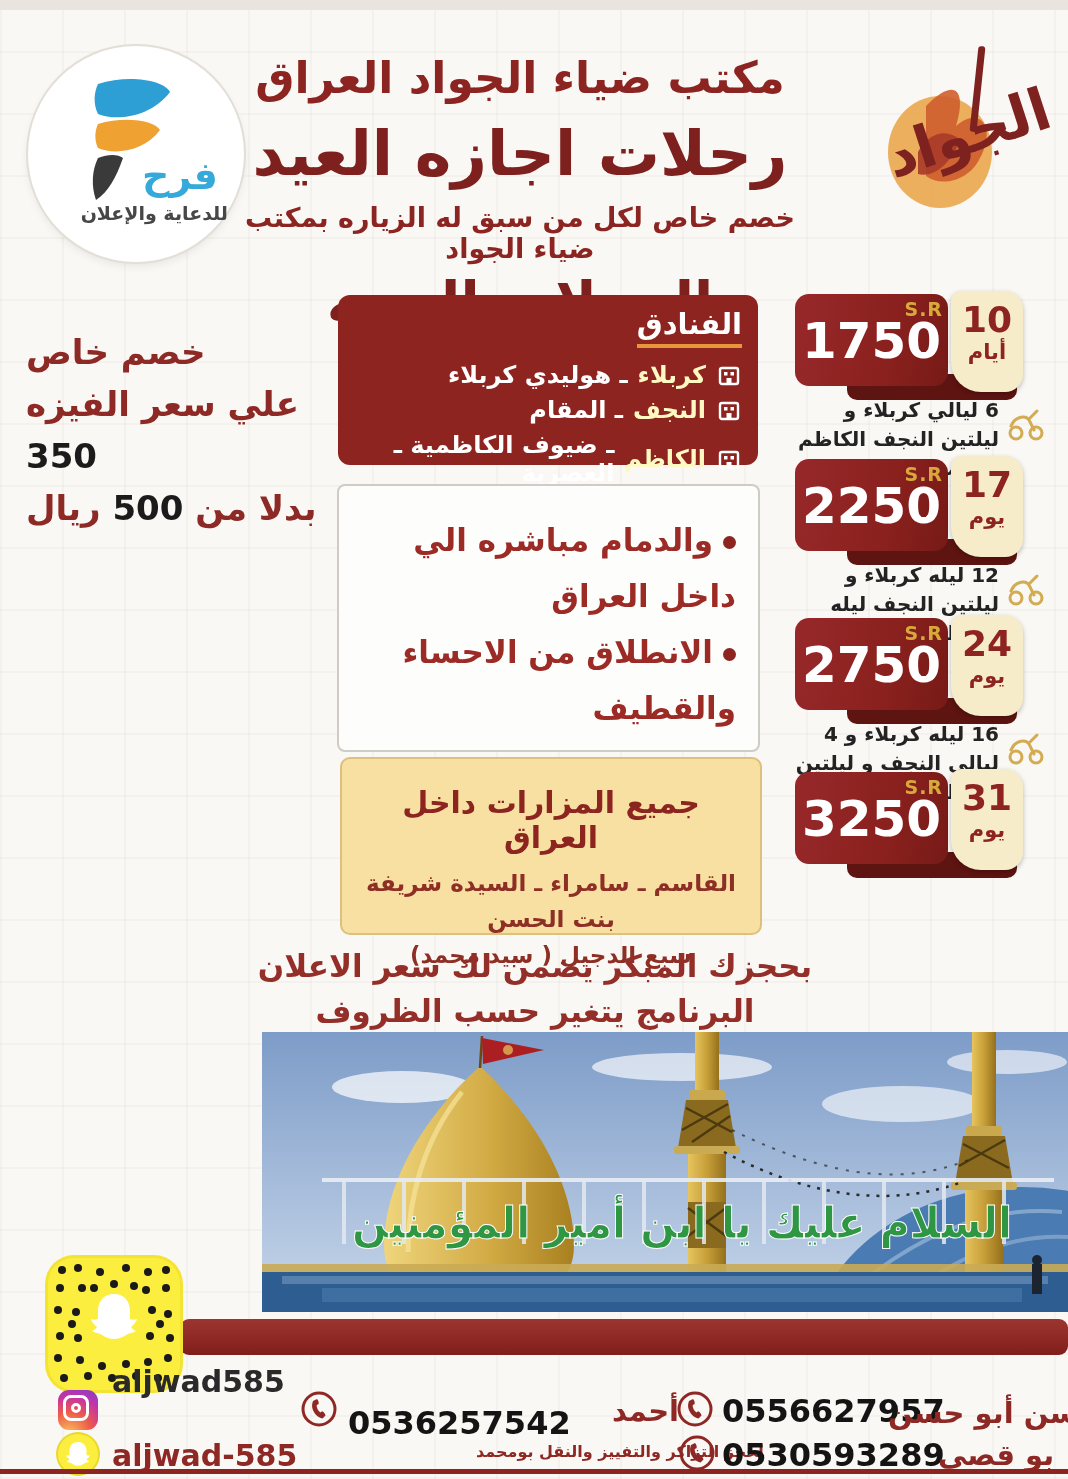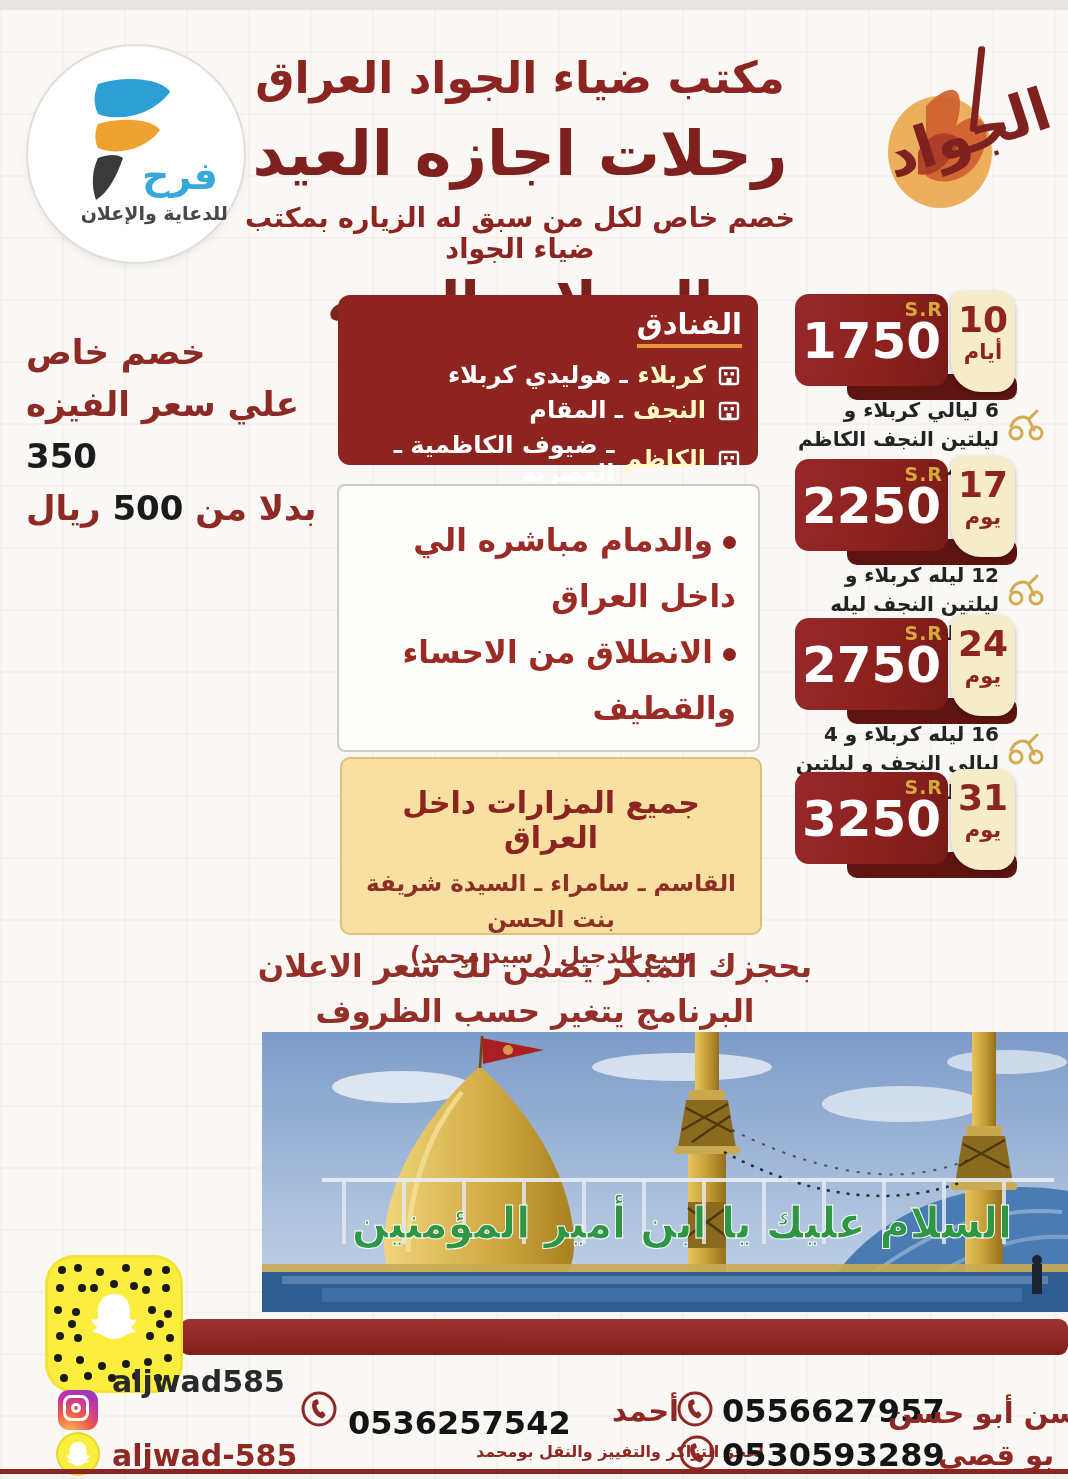--- a/index.html
+++ b/index.html
@@ -60,21 +60,21 @@
   .sh-line{font-size:23px;font-weight:bold;color:#8e2f26;line-height:36px;}
 
   
   .pkg{position:absolute;left:795px;width:252px;height:162px;}
   .pkg .shadowbar{position:absolute;left:52px;top:80px;width:170px;height:26px;background:#5e1411;border-radius:10px;}
   .pkg .box{position:absolute;left:0;top:0;width:153px;height:92px;border-radius:14px;
     background:linear-gradient(100deg,#97282a 0%,#8a211e 60%,#771a17 100%);}
   .pkg .sr{position:absolute;top:4px;right:5px;color:#d7a93c;font-size:19px;font-weight:bold;letter-spacing:1px;}
   .pkg .price{position:absolute;left:0;top:22px;width:100%;text-align:center;color:#ffffff;
     font-size:50px;font-weight:bold;line-height:50px;}
-  .pkg .tab{position:absolute;left:156px;top:-3px;width:64px;height:101px;background:#f7ecca;
+  .pkg .tab{position:absolute;left:156px;top:-3px;width:72px;height:101px;background:#f7ecca;
     border-radius:10px 18px 18px 30px;box-shadow:0 2px 5px rgba(0,0,0,.25);text-align:center;}
   .pkg .days{display:block;color:#8e2421;font-size:36px;font-weight:bold;margin-top:10px;line-height:38px;}
   .pkg .unit{display:block;color:#8e2421;font-size:21px;font-weight:bold;margin-top:1px;}
   .pkg .desc{position:absolute;top:102px;right:0;width:252px;box-sizing:border-box;
     padding-right:48px;direction:rtl;text-align:right;color:#232323;font-size:20px;
     font-weight:bold;line-height:29px;}
   .pkg .moto{position:absolute;right:0px;top:6px;width:44px;height:44px;}
 
   
   .booknote{position:absolute;left:250px;top:944px;width:570px;text-align:center;

